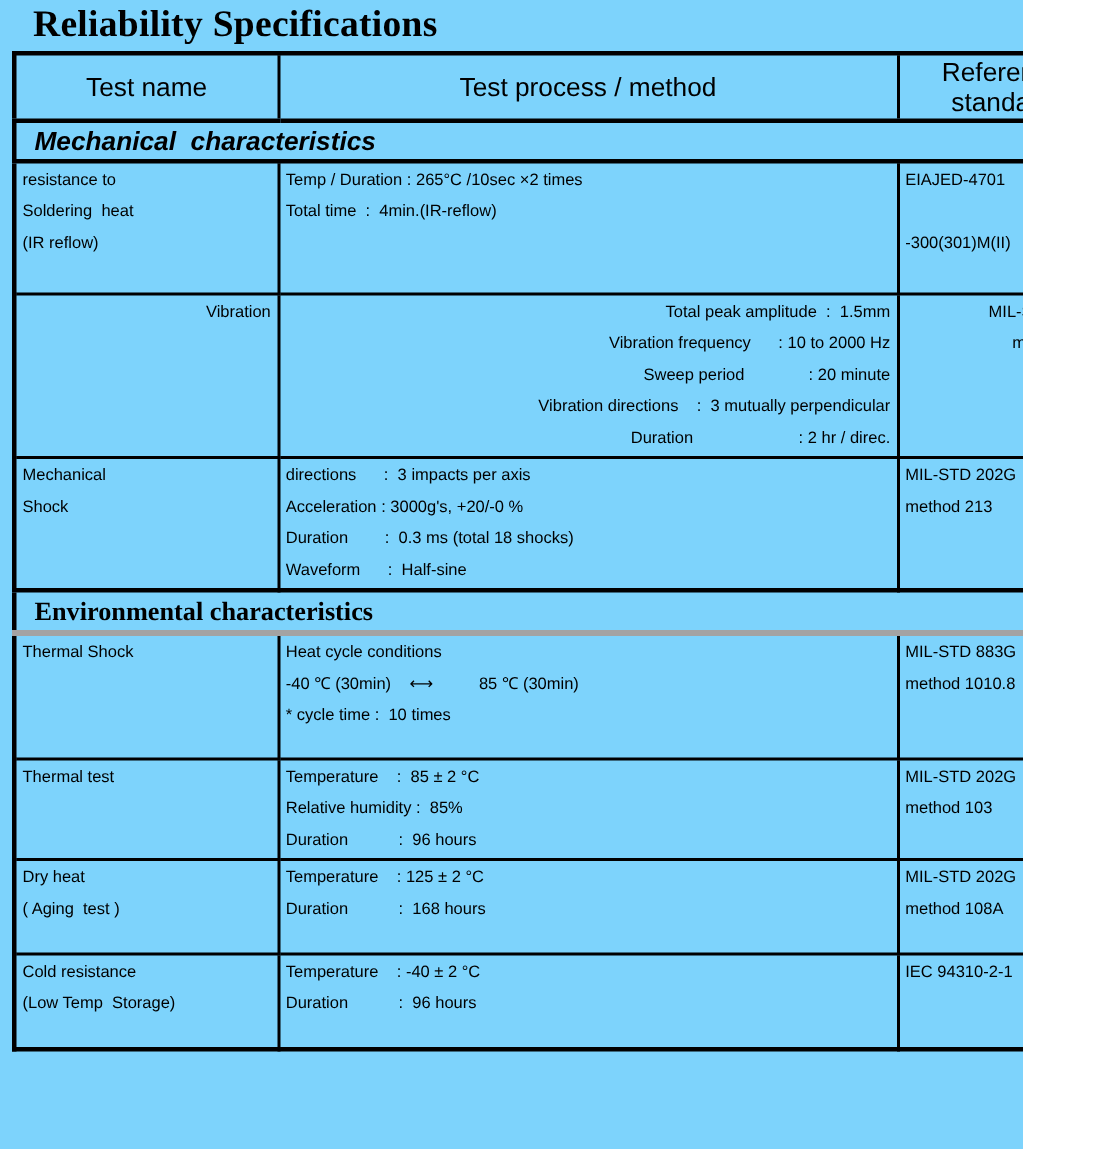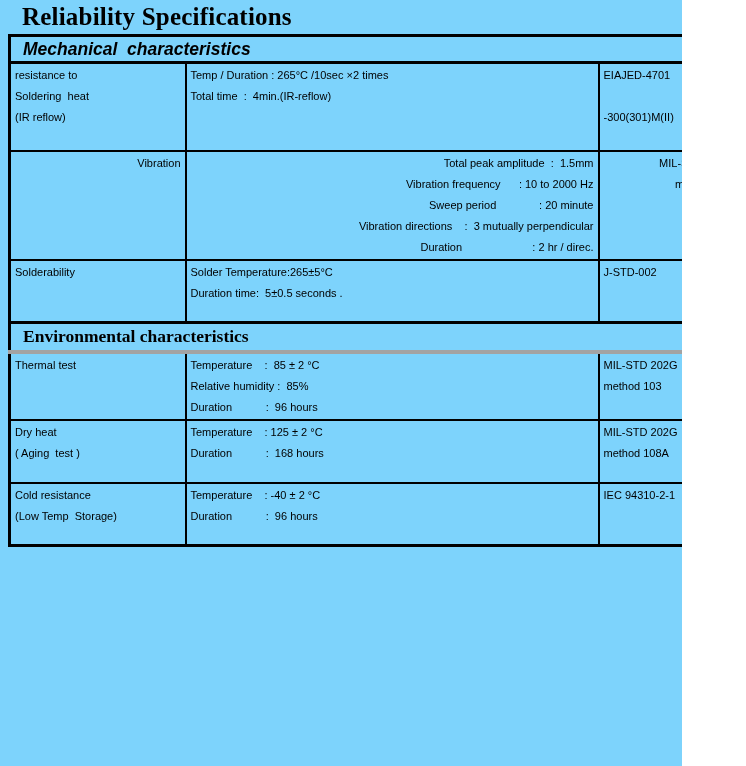--- a/index.html
+++ b/index.html
@@ -72,20 +72,26 @@
   <h1 class="doc-title">Reliability Specifications</h1>
 
   <table class="spec">
     <colgroup>
         <col class="c1">
         <col class="c2">
         <col class="c3">
       </colgroup>
 
     <tbody>
+        <tr class="head-row">
+      <th>Test name</th>
+      <th>Test process / method</th>
+      <th>Reference
+standard</th>
+    </tr>
 
     <tr class="section-row mech">
       <td colspan="3">Mechanical  characteristics</td>
     </tr>
 
     <tr class="r1">
       <td>resistance to
 Soldering  heat
 (IR reflow)</td>
       <td>Temp / Duration : 265°C /10sec ×2 times
@@ -99,32 +105,44 @@
       <td>Vibration</td>
       <td>Total peak amplitude  :  1.5mm
 Vibration frequency      : 10 to 2000 Hz
 Sweep period              : 20 minute
 Vibration directions    :  3 mutually perpendicular
 Duration                       : 2 hr / direc.</td>
       <td>MIL-STD 202G
 method 204</td>
     </tr>
 
+    <tr class="r3">
+      <td>Mechanical
+Shock</td>
+      <td>directions      :  3 impacts per axis
+Acceleration : 3000g's, +20/-0 %
+Duration        :  0.3 ms (total 18 shocks)
+Waveform      :  Half-sine</td>
+      <td>MIL-STD 202G
+method 213</td>
+    </tr>
 
-    <tr class="r4">
-      <td>Solderability</td>
-      <td>Solder Temperature:265±5°C
-Duration time:  5±0.5 seconds .</td>
-      <td>J-STD-002</td>
-    </tr>
 
     <tr class="section-row env">
       <td colspan="3">Environmental characteristics</td>
     </tr>
 
+    <tr class="r5">
+      <td>Thermal Shock</td>
+      <td>Heat cycle conditions
+-40 ℃ (30min)    ⟷          85 ℃ (30min)
+* cycle time :  10 times</td>
+      <td>MIL-STD 883G
+method 1010.8</td>
+    </tr>
 
     <tr class="r6">
       <td>Thermal test</td>
       <td>Temperature    :  85 ± 2 °C
 Relative humidity :  85%
 Duration           :  96 hours</td>
       <td>MIL-STD 202G
 method 103</td>
     </tr>
 

